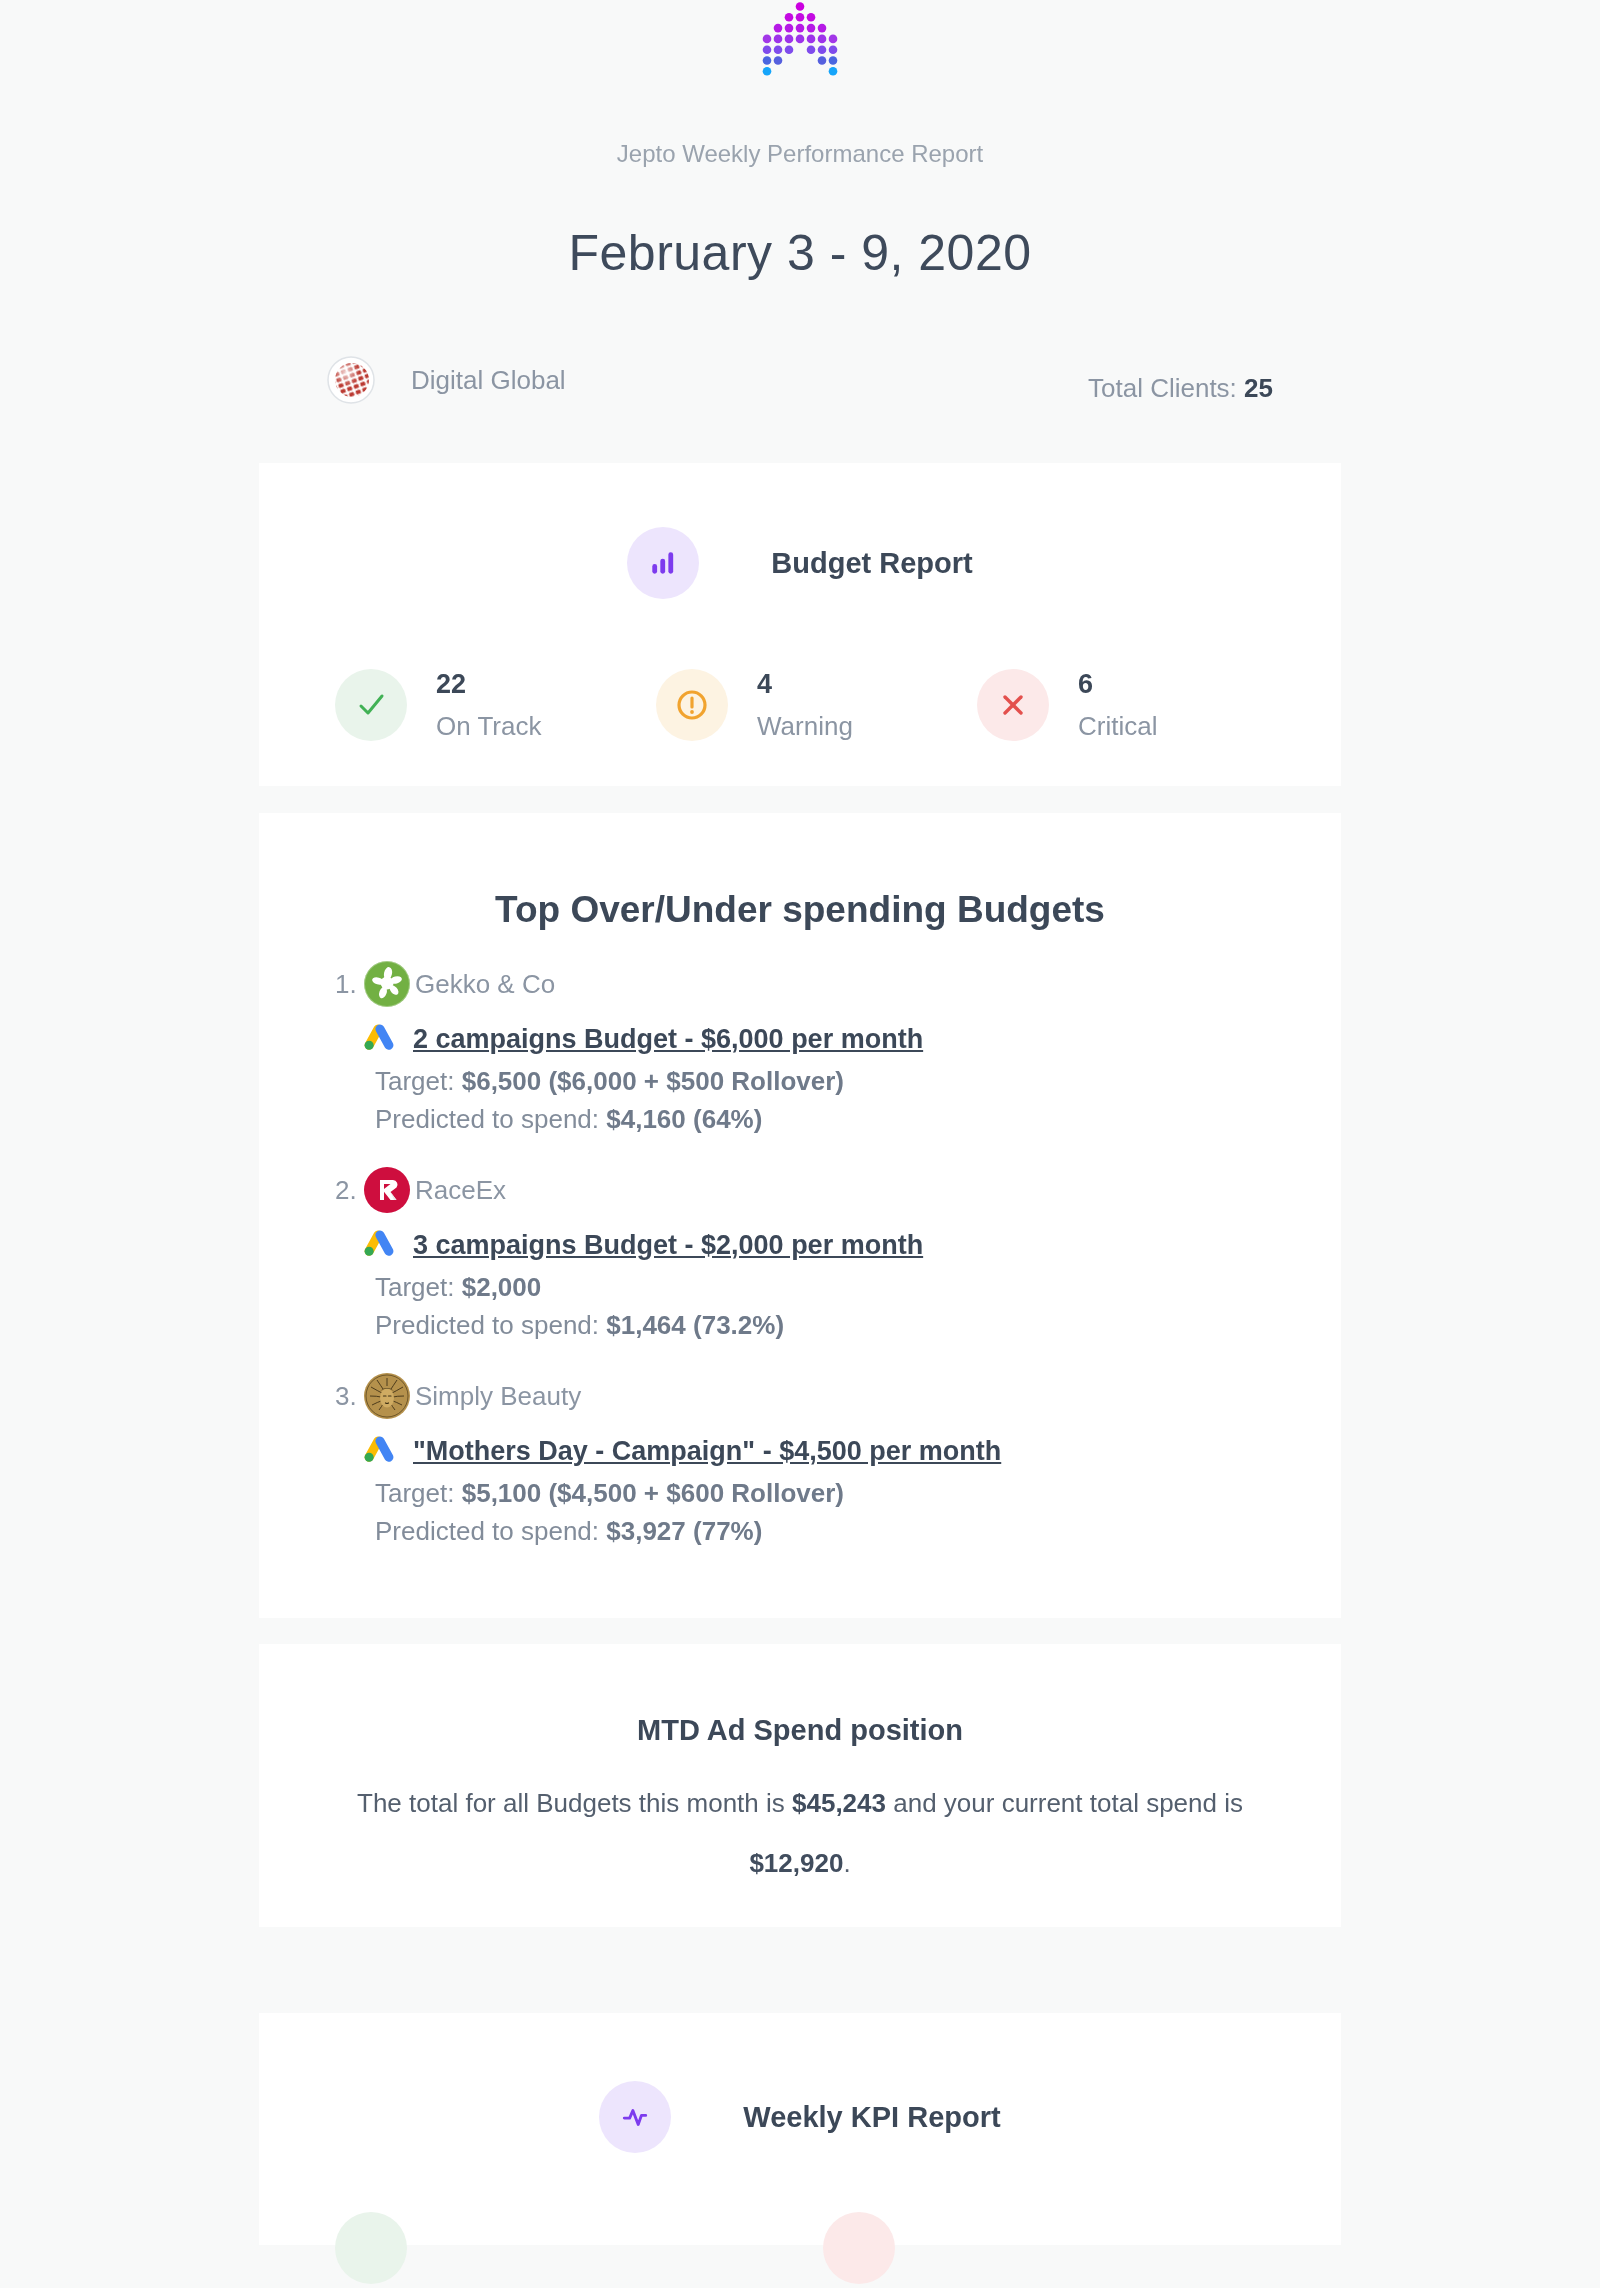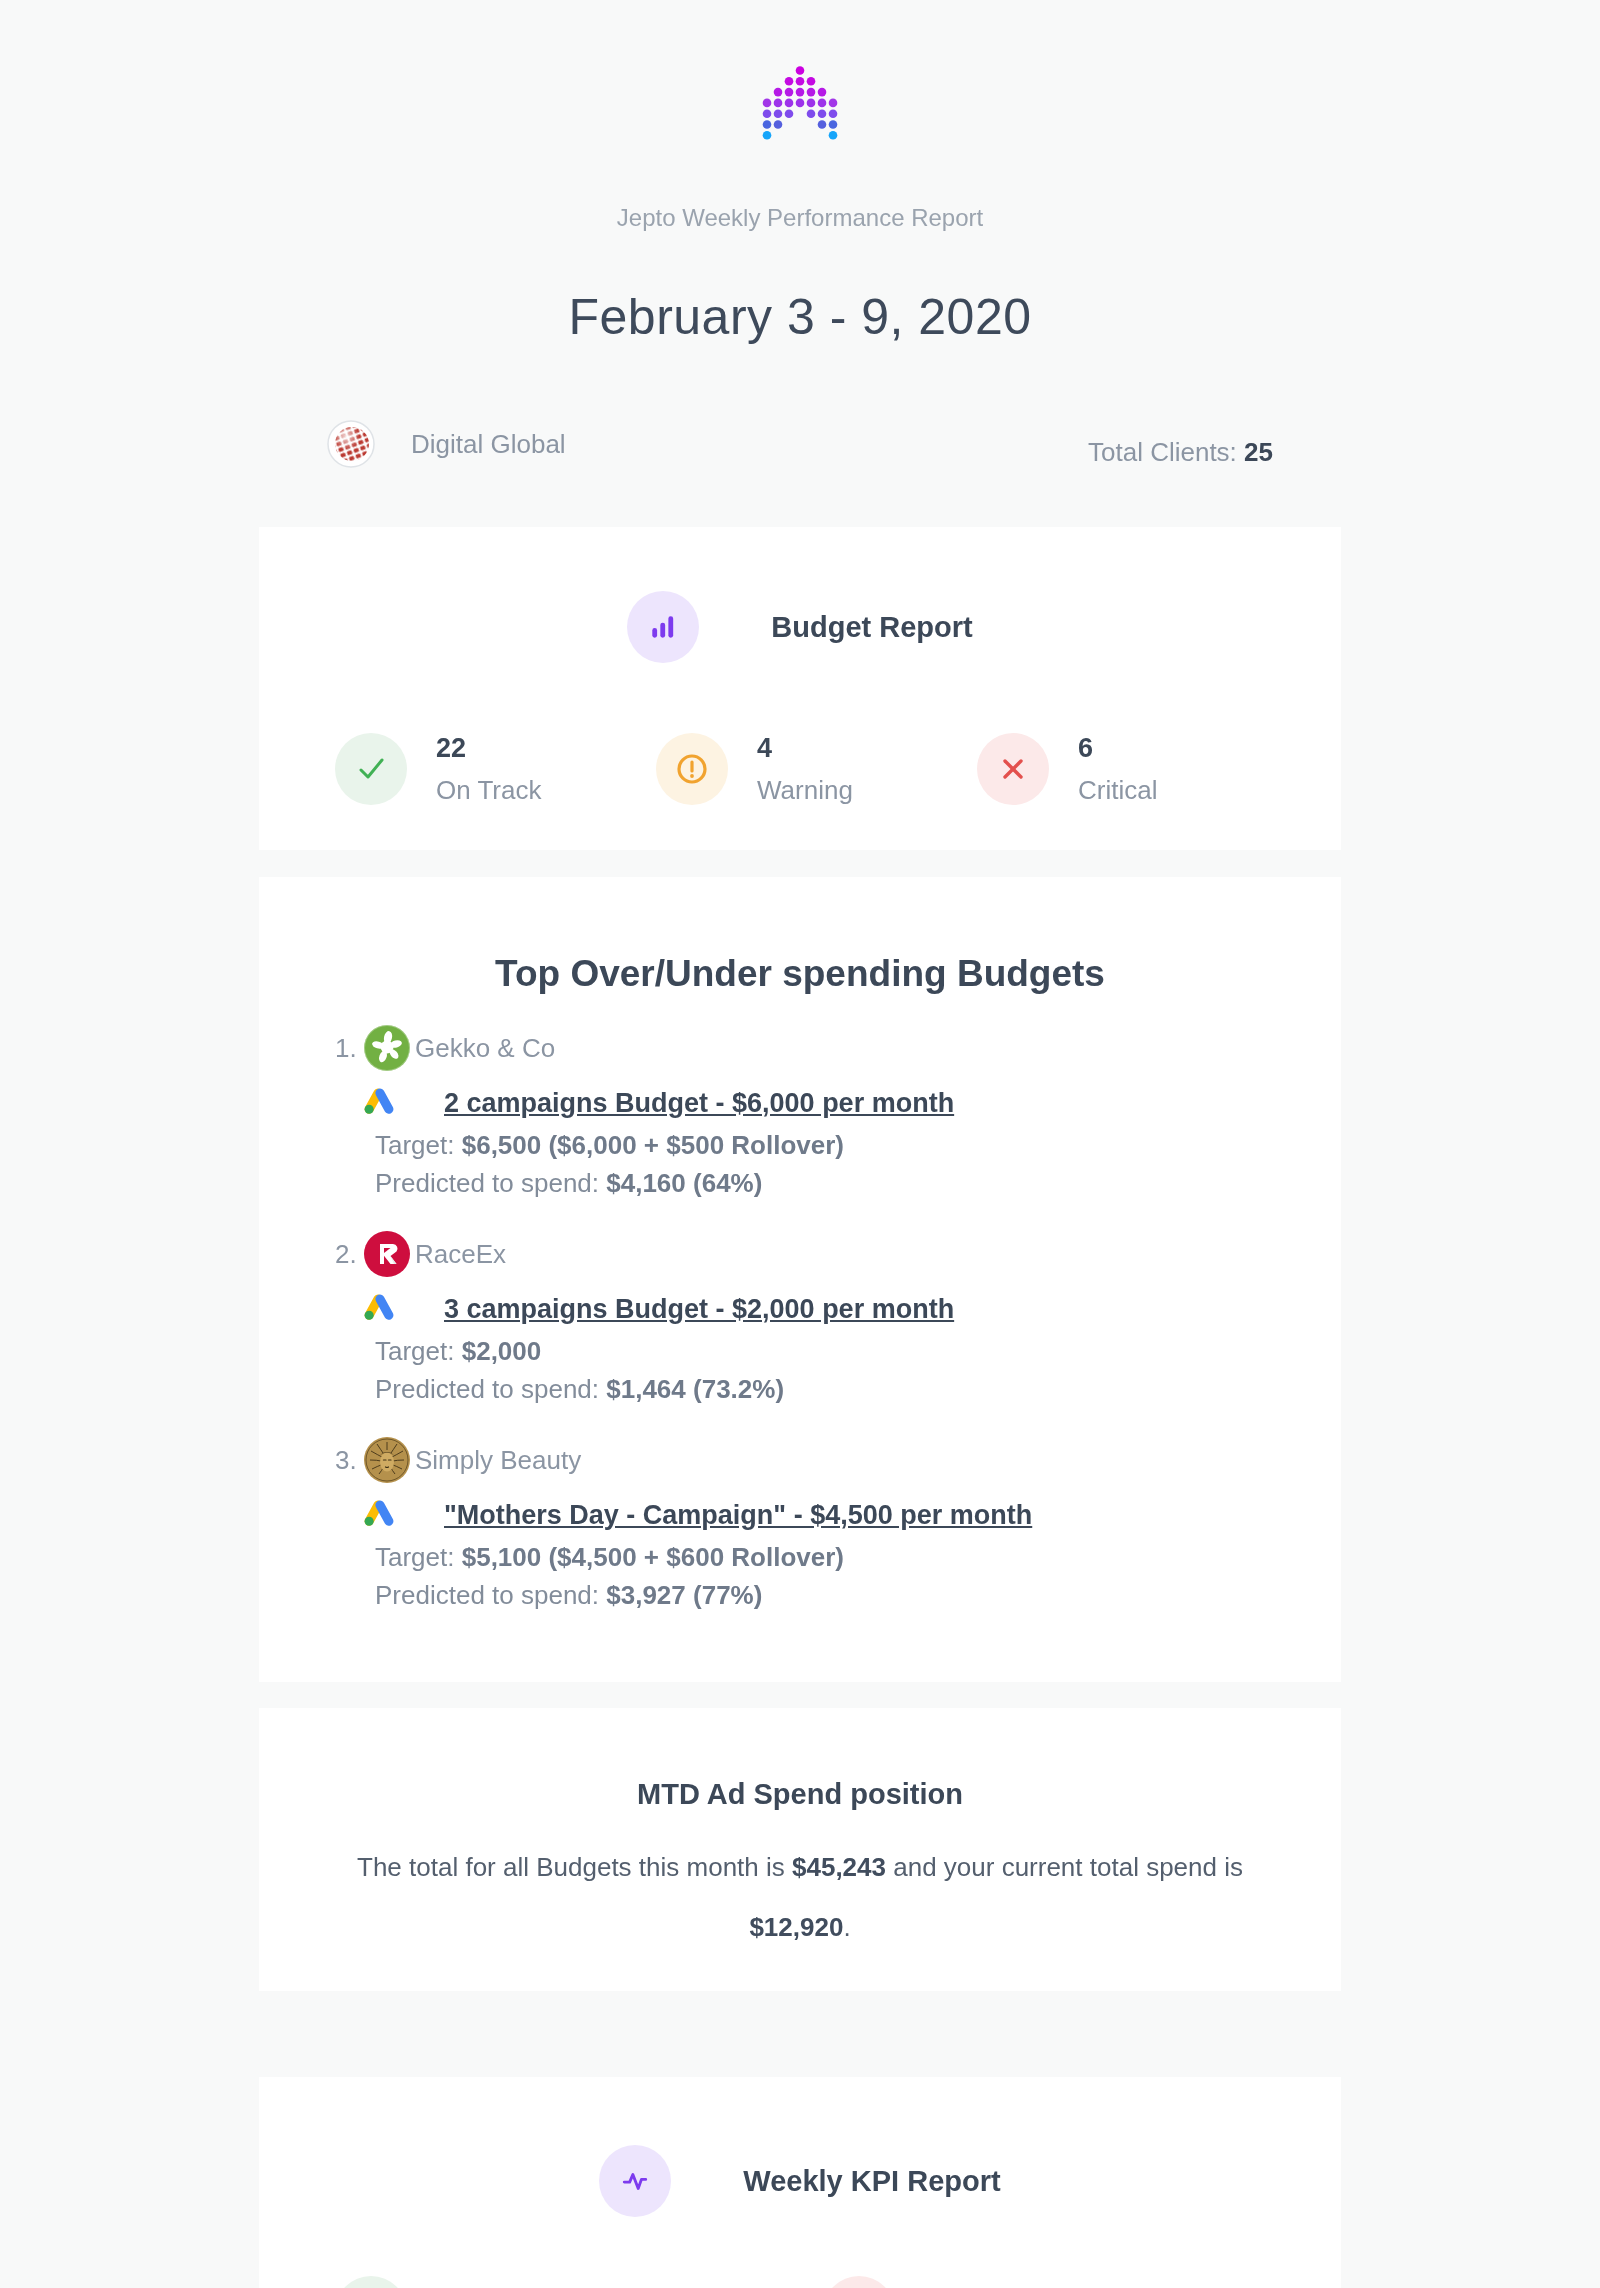--- a/index.html
+++ b/index.html
@@ -3,21 +3,21 @@
 <meta charset="utf-8">
 <style>
   * { box-sizing: border-box; }
   html,body { margin:0; padding:0; }
   body {
     width:1600px; height:2288px; overflow:hidden;
     background:#f8f9f9;
     font-family:"Liberation Sans", sans-serif;
     color:#3c4858;
   }
-  .header { text-align:center; padding-top:64px; }
+  .header { text-align:center; }
   .logo { display:inline-block; }
   .subtitle { margin-top:58px; font-size:24px; color:#9aa3ae; }
   .date { margin-top:56px; font-size:50px; font-weight:400; color:#3e4a5b; letter-spacing:0.5px; }
 
   .client-bar {
     width:1082px; margin:74px auto 0; padding:0 68px;
     display:flex; justify-content:space-between; align-items:flex-end;
   }
   .client-left { display:flex; align-items:center; }
   .client-name { margin-left:36px; font-size:26px; color:#8b95a3; }
@@ -53,21 +53,21 @@
   .stat-value { font-size:27px; font-weight:bold; color:#3c4858; line-height:30px; }
   .stat-label { font-size:26px; color:#8b95a3; line-height:30px; margin-top:12px; }
 
   .list-title { text-align:center; font-size:37px; font-weight:bold; color:#3c4858; }
   .budget-list { margin-top:29px; padding-left:76px; }
   .budget-item + .budget-item { margin-top:34px; }
   .item-row1 { display:flex; align-items:center; height:48px; }
   .rank { width:28px; font-size:26px; color:#8b95a3; flex:0 0 auto; }
   .avatar { width:48px; height:48px; flex:0 0 auto; }
   .client-label { margin-left:4px; font-size:26px; color:#8b95a3; }
-  .item-row2 { margin-left:28px; margin-top:14px; display:flex; align-items:center;gap:31px; }
+  .item-row2 { margin-left:28px; margin-top:14px; display:flex; align-items:center; }
   .budget-link {
     margin-left:18px; font-size:27px; font-weight:bold; color:#3c4858;
     text-decoration:underline; cursor:pointer;
   }
   .item-row3 { margin-left:40px; margin-top:12px; font-size:26px; color:#828c9a; line-height:26px; }
   .item-row3 b { color:#6f7a8a; font-weight:bold; }
 
   .mtd-title { text-align:center; font-size:29px; font-weight:bold; color:#3c4858; }
   .mtd-body {
     margin:26px auto 0; max-width:900px; text-align:center;

